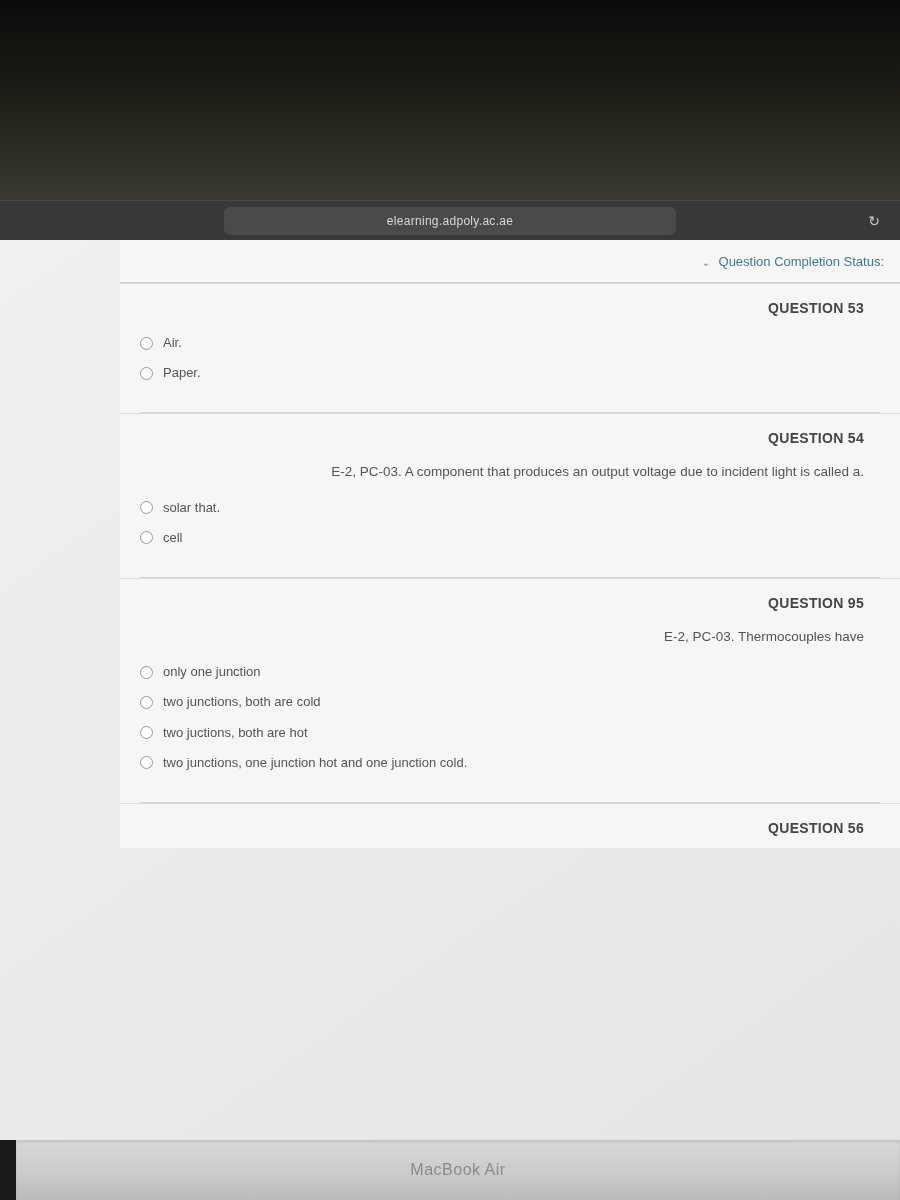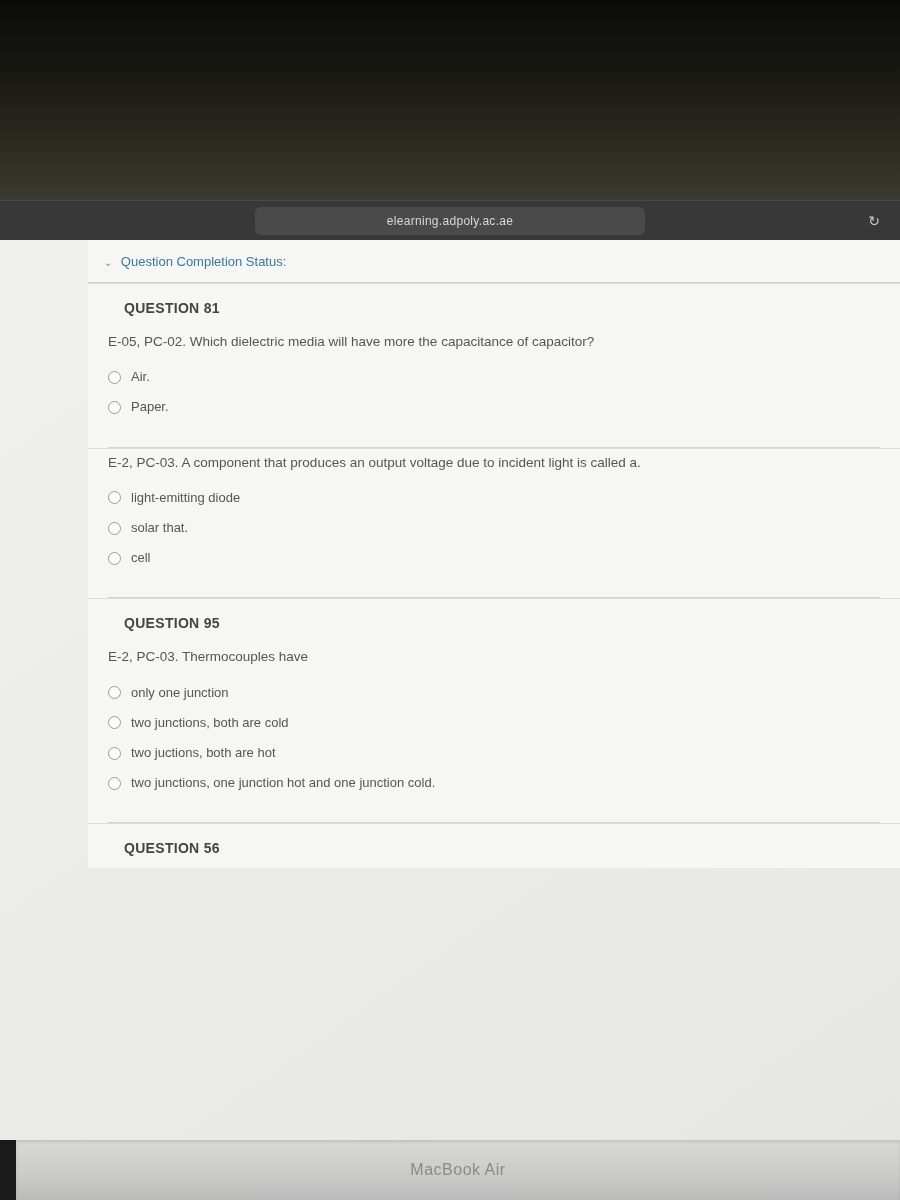--- a/index.html
+++ b/index.html
@@ -19,44 +19,45 @@
     .browser-chrome {
       background: #383838;
       height: 40px;
       display: flex;
       align-items: center;
       justify-content: center;
       position: relative;
       border-top: 1px solid #4a4a4a;
     }
     .url-bar {
-      width: 390px;
+      width: 452px;
       height: 28px;
       background: #4a4a4a;
       border-radius: 6px;
       display: flex;
       align-items: center;
       justify-content: center;
       color: #d8d8d8;
       font-size: 12px;
       letter-spacing: 0.3px;
     }
     .refresh-btn {
       position: absolute;
       right: 20px;
       color: #c8c8c8;
       font-size: 14px;
     }
     .content-area {
       background: #ebebeb;
       background: linear-gradient(145deg, #f0f0ee 0%, #e6e6e4 100%);
       height: 900px;
-      padding-left: 88px;
+      padding-left: 120px;
       position: relative;
       overflow: hidden;
+      text-align: right;
     }
     .completion-status {
       padding: 12px 16px;
       border-bottom: 1px solid #d0d0d0;
       background: #f6f6f4;
     }
     .completion-status .link {
       color: #3a7a94;
       font-size: 13px;
     }
@@ -151,42 +152,38 @@
 </div>
 
 <div class="content-area">
 
   <div class="completion-status">
     <span class="chevron-down">⌄</span>
     <span class="link">Question Completion Status:</span>
   </div>
 
   <div class="question-block">
-    <div class="question-header">QUESTION 81</div>
-    <div class="question-text">E-05, PC-02. Which  dielectric media will have more  the capacitance of capacitor?</div>
+    <div class="question-header">QUESTION 53</div>
     <div class="options">
       <div class="option-row">
         <div class="radio"></div>
         <div class="option-label">Air.</div>
       </div>
       <div class="option-row">
         <div class="radio"></div>
         <div class="option-label">Paper.</div>
       </div>
     </div>
     <div class="divider-line"></div>
   </div>
 
   <div class="question-block">
+    <div class="question-header">QUESTION 54</div>
     <div class="question-text">E-2, PC-03. A component that produces an output voltage due to incident light is called a.</div>
     <div class="options">
-      <div class="option-row">
-        <div class="radio"></div>
-        <div class="option-label">light-emitting diode</div>
-      </div>
       <div class="option-row">
         <div class="radio"></div>
         <div class="option-label">solar that.</div>
       </div>
       <div class="option-row">
         <div class="radio"></div>
         <div class="option-label">cell</div>
       </div>
     </div>
     <div class="divider-line"></div>

